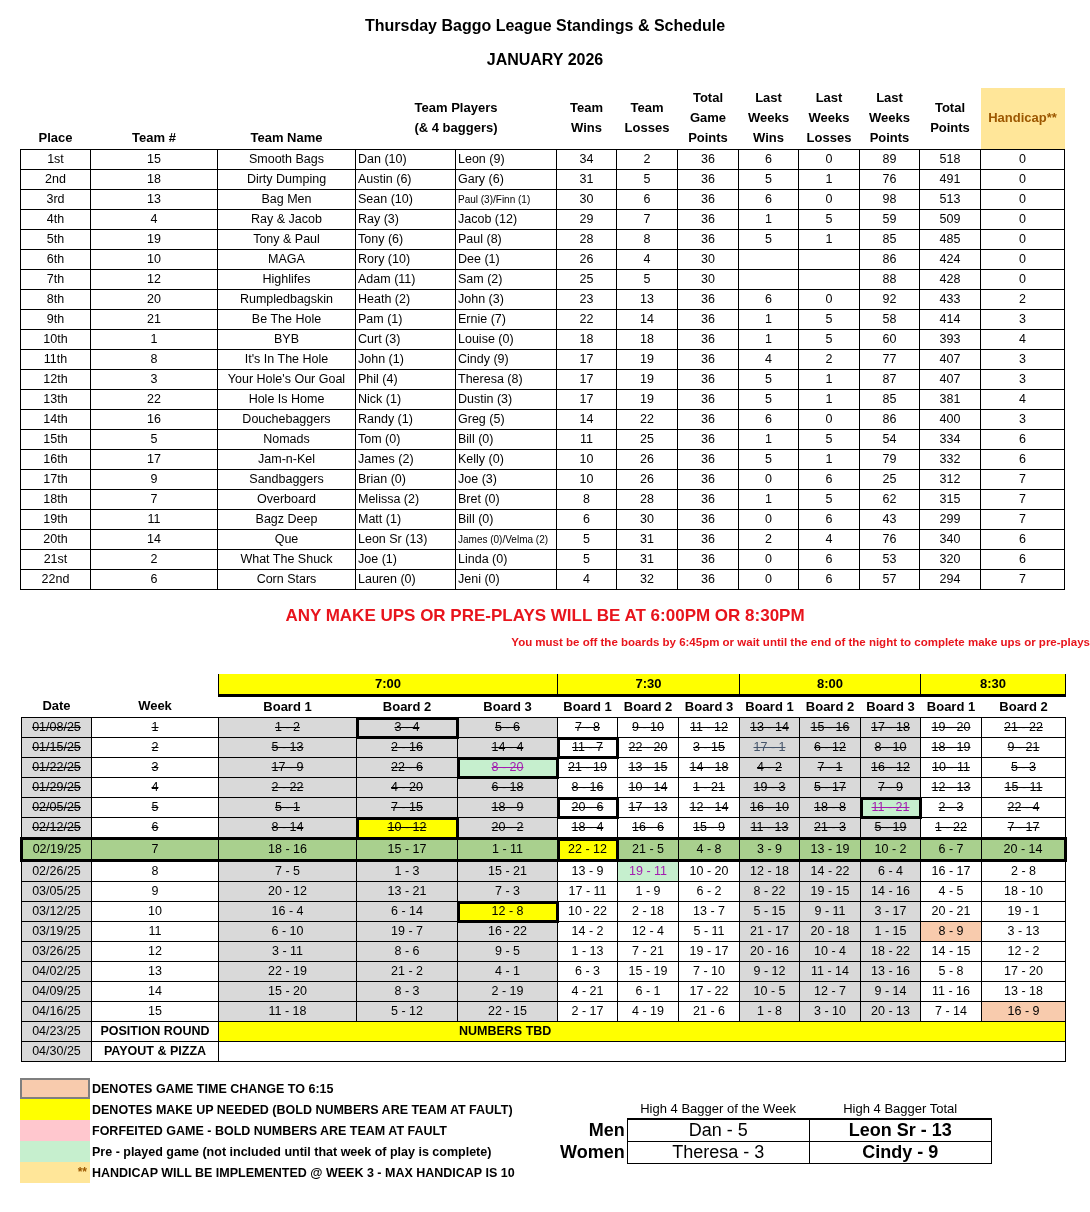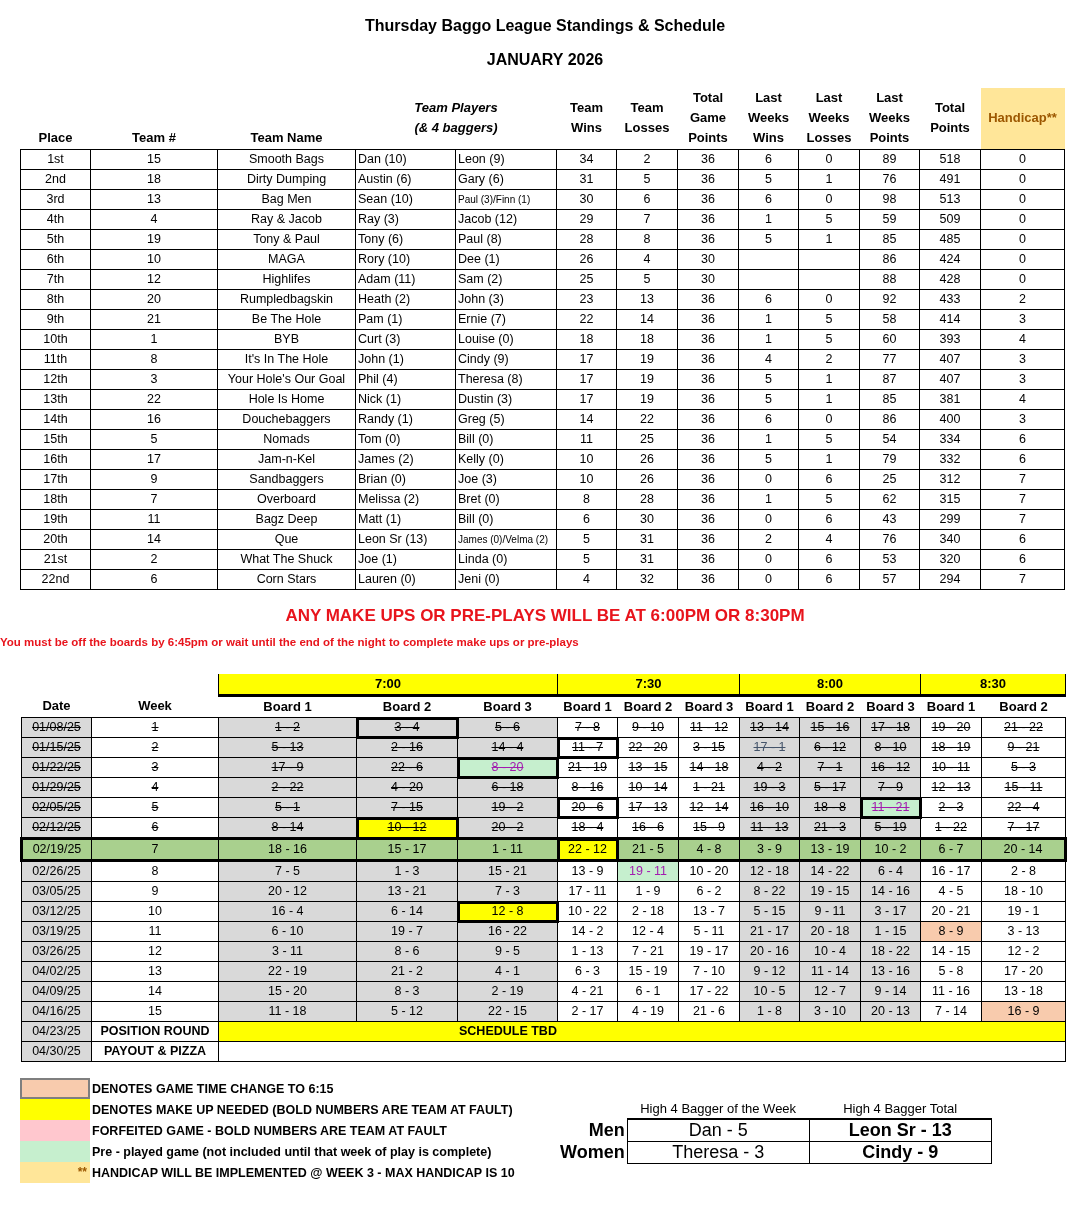--- a/index.html
+++ b/index.html
@@ -13,21 +13,21 @@
 
   
   #standings { left:20px; top:88px; }
   #standings th { font-weight:bold; vertical-align:bottom; font-size:13px; line-height:20px; border:none; padding-bottom:1px; }
   #standings th.hc { background:#ffe699; color:#9c5700; vertical-align:middle; }
   #standings td { height:19px; line-height:19px; border:1px solid #000; }
   #standings td.pl { text-align:left; padding-left:2px; }
   #standings td.sm { font-size:10px; }
 
   .notice1 { position:absolute; top:606px; left:0; width:1090px; text-align:center; color:#e8141c; font-weight:bold; font-size:17px; }
-  .notice2 { position:absolute; top:636px; left:0; width:1090px; text-align:left; color:#e8141c; font-weight:bold; font-size:11.5px; }
+  .notice2 { position:absolute; top:636px; left:0; width:1090px; text-align:right; color:#e8141c; font-weight:bold; font-size:11.5px; }
 
   
   #schedule { left:20px; top:674px; }
   #schedule th { font-weight:bold; font-size:13px; height:20px; line-height:20px; }
   #schedule th.slot { background:#ffff00; border-left:1px solid #000; border-right:1px solid #000; border-bottom:3px solid #000; }
   #schedule th.blank { background:#fff; }
   #schedule td { height:19px; line-height:19px; border:1px solid #000; }
   #schedule td.date { background:#d9d9d9; }
   #schedule td.gr { background:#d9d9d9; }
   #schedule td.past { text-decoration:line-through; }
@@ -80,21 +80,21 @@
       <col style="width:61px">
     <col style="width:60px">
       <col style="width:61px">
       <col style="width:84px">
   </colgroup>
   <thead>
     <tr style="height:61px">
       <th>Place</th>
       <th>Team #</th>
       <th>Team Name</th>
-      <th colspan="2" style="vertical-align:top;padding-top:10px;font-style:italic;">
+      <th colspan="2" style="vertical-align:top;padding-top:10px;">
         <div>Team Players</div>
         <div>(&amp; 4 baggers)</div>
       </th>
       <th style="vertical-align:middle;">
           <div>Team</div>
           <div>Wins</div>
         </th>
       <th style="vertical-align:middle;">
           <div>Team</div>
           <div>Losses</div>
@@ -562,21 +562,21 @@
         <td class="gr past">5 - 17</td>
         <td class="gr past">7 - 9</td>
         <td class="past">12 - 13</td>
         <td class="past">15 - 11</td>
       </tr>
       <tr>
         <td class="date past">02/05/25</td>
         <td class="past">5</td>
         <td class="gr past">5 - 1</td>
         <td class="gr past">7 - 15</td>
-        <td class="gr past">19 - 2</td>
+        <td class="gr past">18 - 9</td>
         <td class="past box">20 - 6</td>
         <td class="past">17 - 13</td>
         <td class="past">12 - 14</td>
         <td class="gr past">16 - 10</td>
         <td class="gr past">18 - 8</td>
         <td class="gr past box pre">11 - 21</td>
         <td class="past">2 - 3</td>
         <td class="past">22 - 4</td>
       </tr>
       <tr>
@@ -725,21 +725,21 @@
         <td class="">21 - 6</td>
         <td class="gr">1 - 8</td>
         <td class="gr">3 - 10</td>
         <td class="gr">20 - 13</td>
         <td class="">7 - 14</td>
         <td class="tc">16 - 9</td>
       </tr>
       <tr>
         <td class="date">04/23/25</td>
         <td class="lbl">POSITION ROUND</td>
-        <td colspan="11" class="tbd" style="text-align: left; padding-left: 240px; border-right: 1px solid rgb(0, 0, 0);">SCHEDULE TBD</td>
+        <td colspan="11" class="tbd" style="text-align: left; padding-left: 240px; border-right: 1px solid rgb(0, 0, 0);">NUMBERS TBD</td>
       </tr>
       <tr>
         <td class="date">04/30/25</td>
         <td class="lbl">PAYOUT &amp; PIZZA</td>
         <td colspan="11"></td>
       </tr>
     </tbody>
 </table>
 
 <div class="legend" id="legend">

